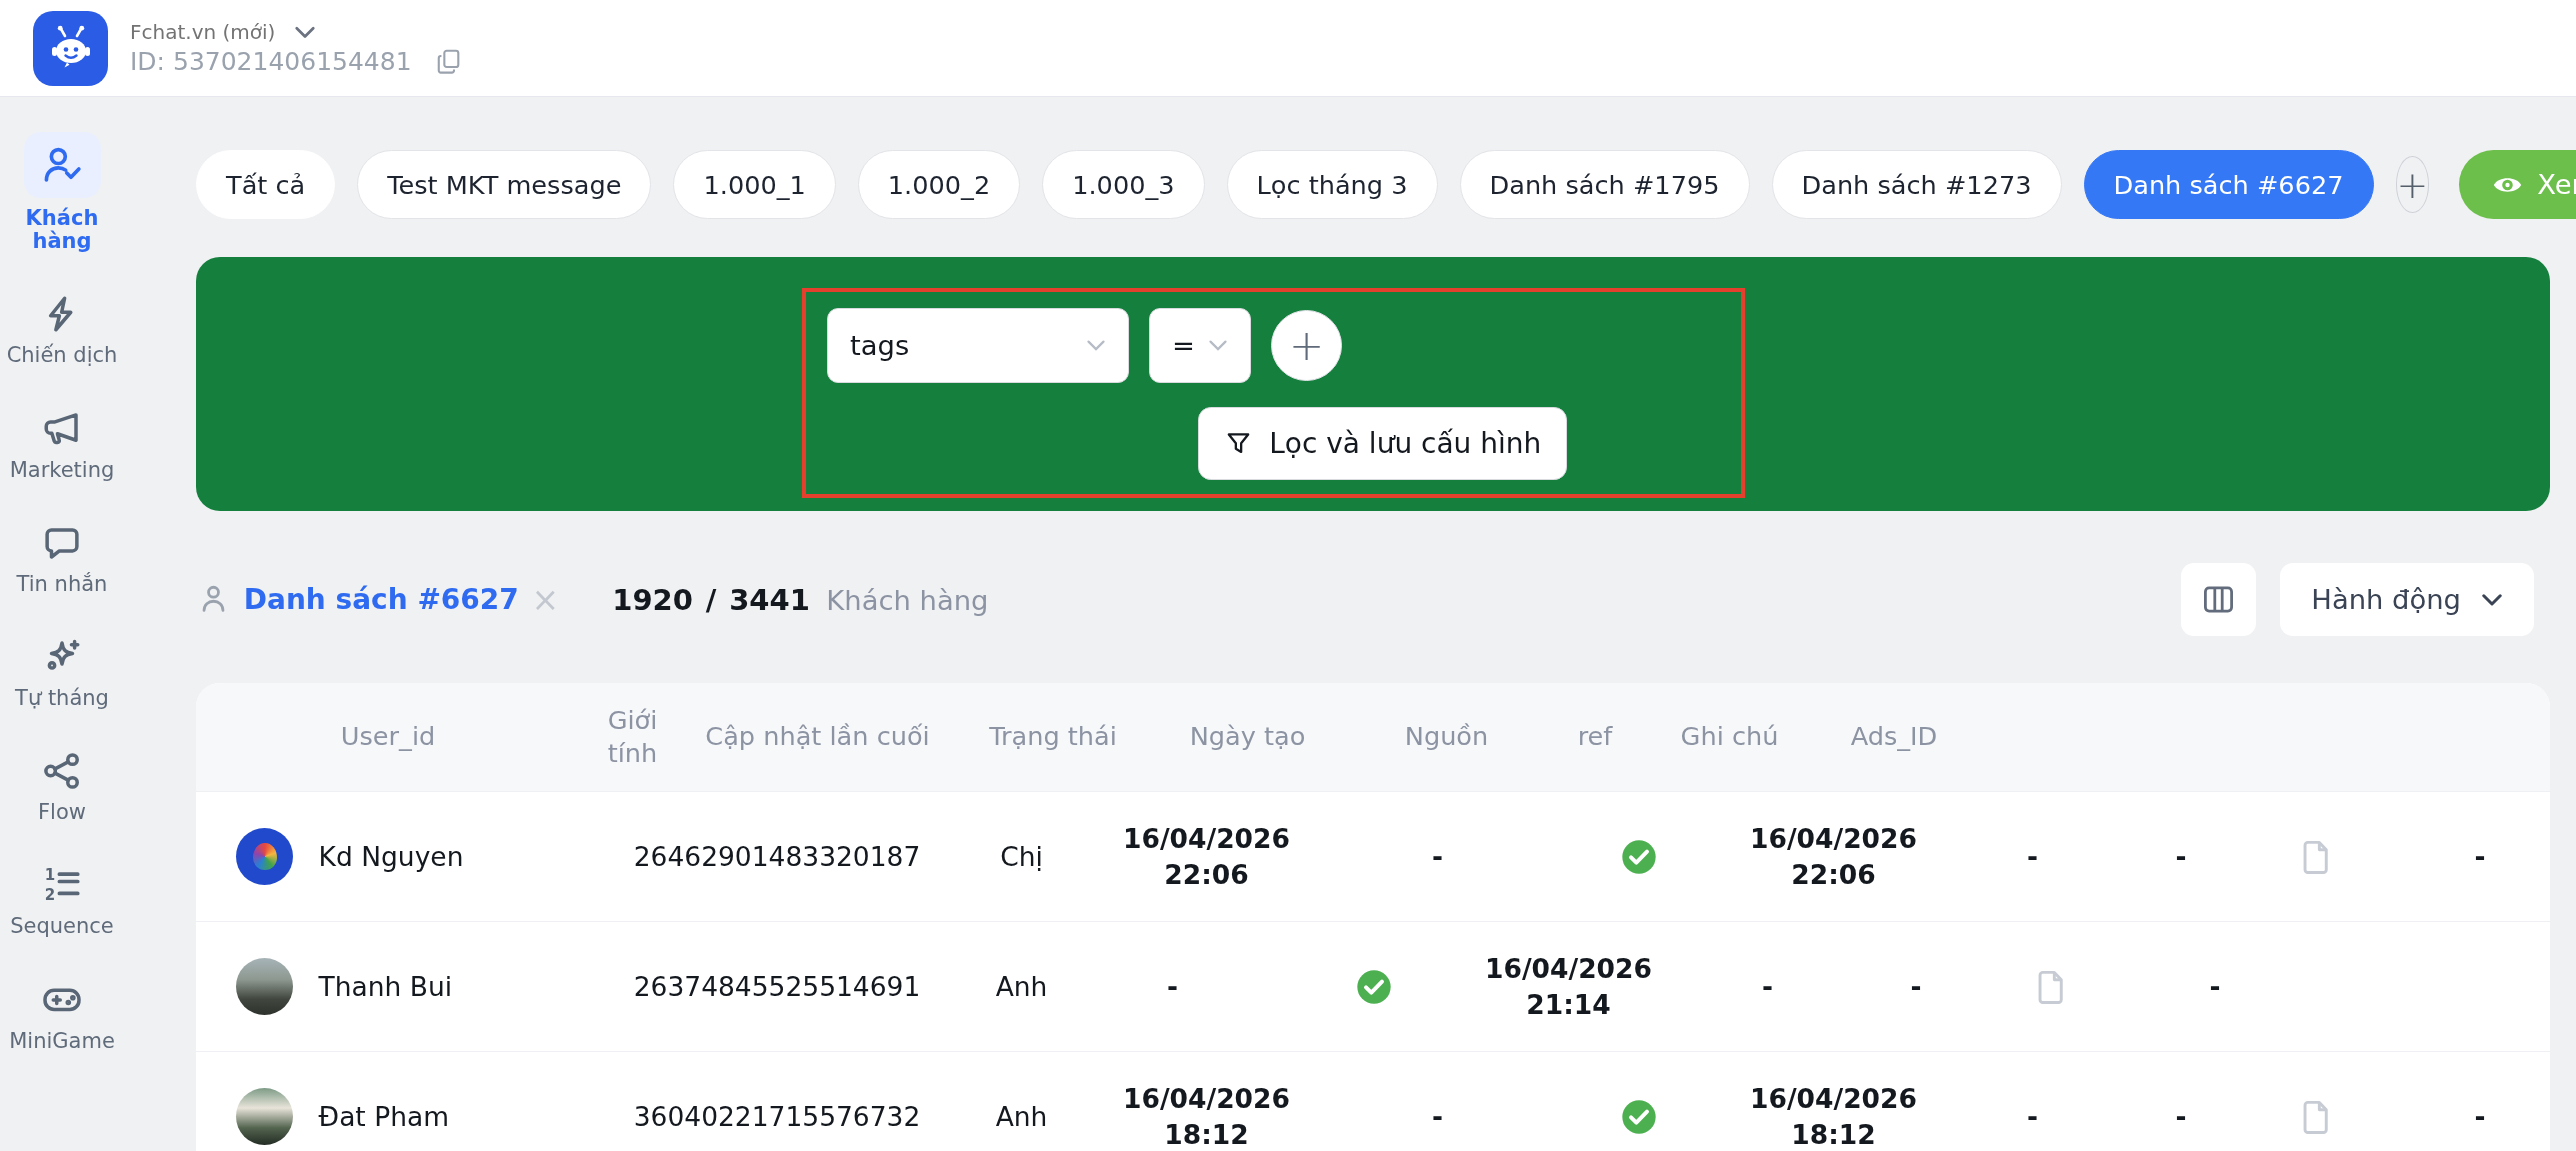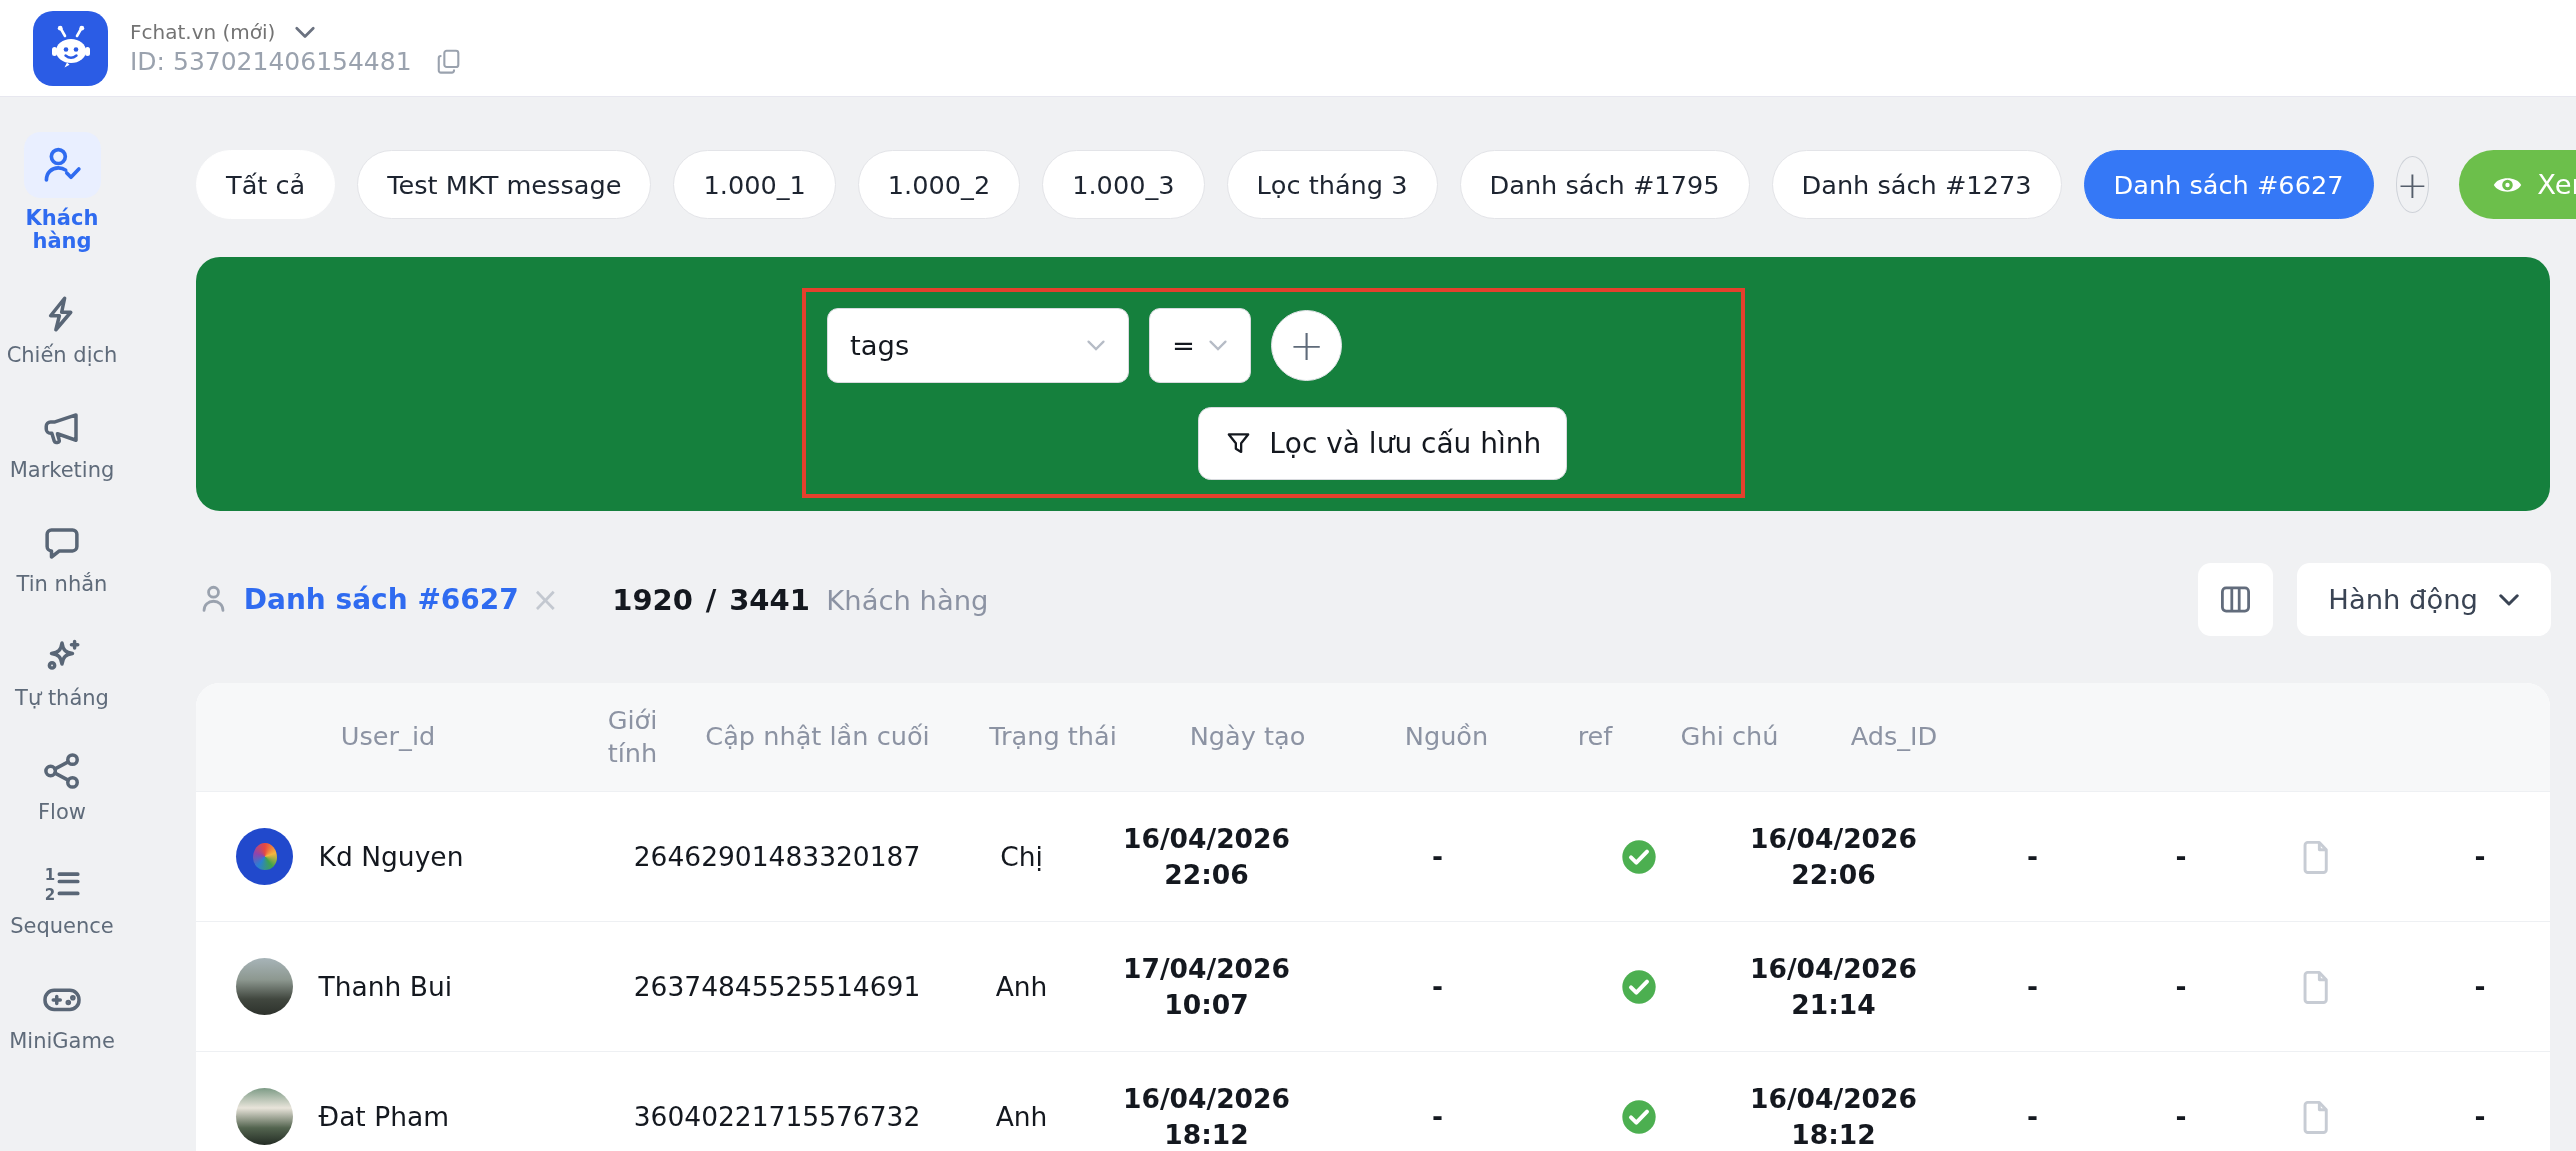--- a/index.html
+++ b/index.html
@@ -25,21 +25,21 @@
     align-items:center;padding-top:35px;gap:40px;box-sizing:border-box}
   .nav-item{display:flex;flex-direction:column;align-items:center;gap:9.1px;width:124px;cursor:pointer}
   .nav-icon{display:flex;align-items:center;justify-content:center;color:#596676}
   .icon-box{display:flex;align-items:center;justify-content:center}
   .nav-item.active .icon-box{background:#e9efff;border-radius:16.5px;width:77px;height:66px}
   .nav-item.active .nav-icon{color:#2f6bf0}
   .nav-label{font-size:21px;color:#5f6b7a;text-align:center;line-height:1.1}
   .nav-item.active .nav-label{color:#2f6bf0;font-weight:700}
 
   
-  .main{position:absolute;left:124px;top:97px;right:0;bottom:0;padding:53px 25px 0 72px;box-sizing:border-box}
+  .main{position:absolute;left:124px;top:97px;right:0;bottom:0;padding:53px 42px 0 72px;box-sizing:border-box}
 
   
   .tabs{display:flex;align-items:center;gap:22px}
   .pill{height:69px;border-radius:35px;background:#fff;border:1.8px solid #e3e4e8;display:flex;align-items:center;
     padding:0 29px;font-size:25.6px;color:#1d2430;box-sizing:border-box;white-space:nowrap;cursor:pointer}
   .pill.no-border{border-color:#fff}
   .pill.active{background:#3578f6;border-color:#3578f6;color:#fff}
   .pill-add{width:57px;height:57px;border-radius:50%;border:1.8px solid #ced2d8;display:flex;align-items:center;
     justify-content:center;font-size:38px;font-weight:300;color:#555e6b;box-sizing:border-box;cursor:pointer;background:transparent}
   .share-btn{height:69px;border-radius:35px;background:#6cbf4b;color:#fff;display:flex;align-items:center;gap:14.6px;
@@ -370,24 +370,20 @@
       <div class="c c-ads dash">-</div>
     </div>
 
     <div class="trow">
       <div class="c c-name">
         <div class="avatar av-photo1"></div>
         <span class="name-txt">Thanh Bui</span>
       </div>
       <div class="c c-uid">26374845525514691</div>
       <div class="c c-gender">Anh</div>
-      <div class="c c-last">
-        <span class="dt">17/04/2026</span>
-        <span class="dt">10:07</span>
-      </div>
       <div class="c c-email dash">-</div>
       <div class="c c-status">
         <svg width="40" height="40" viewBox="0 0 24 24">
           <circle cx="12" cy="12" r="10" fill="#4caf50"></circle>
           <path d="M7.2 12.2 l3.2 3.2 6.4-6.6" stroke="#fff" stroke-width="2.4" fill="none" stroke-linecap="round" stroke-linejoin="round"></path>
         </svg>
       </div>
       <div class="c c-created">
         <span class="dt">16/04/2026</span>
         <span class="dt">21:14</span>

